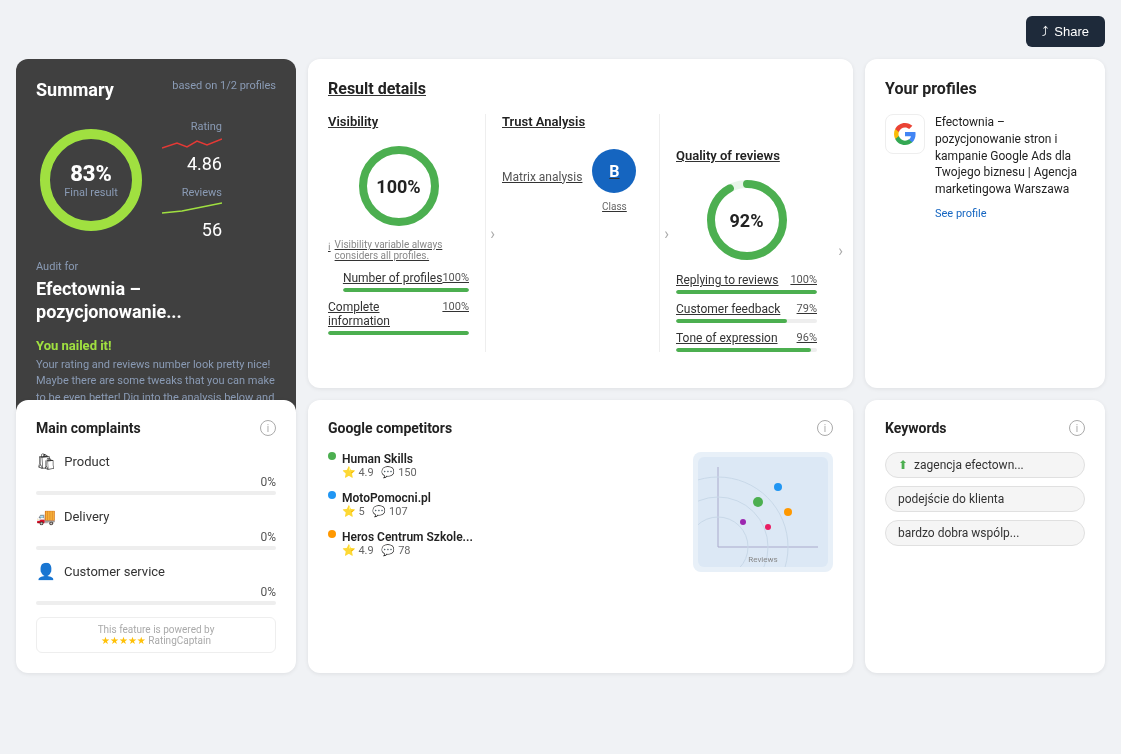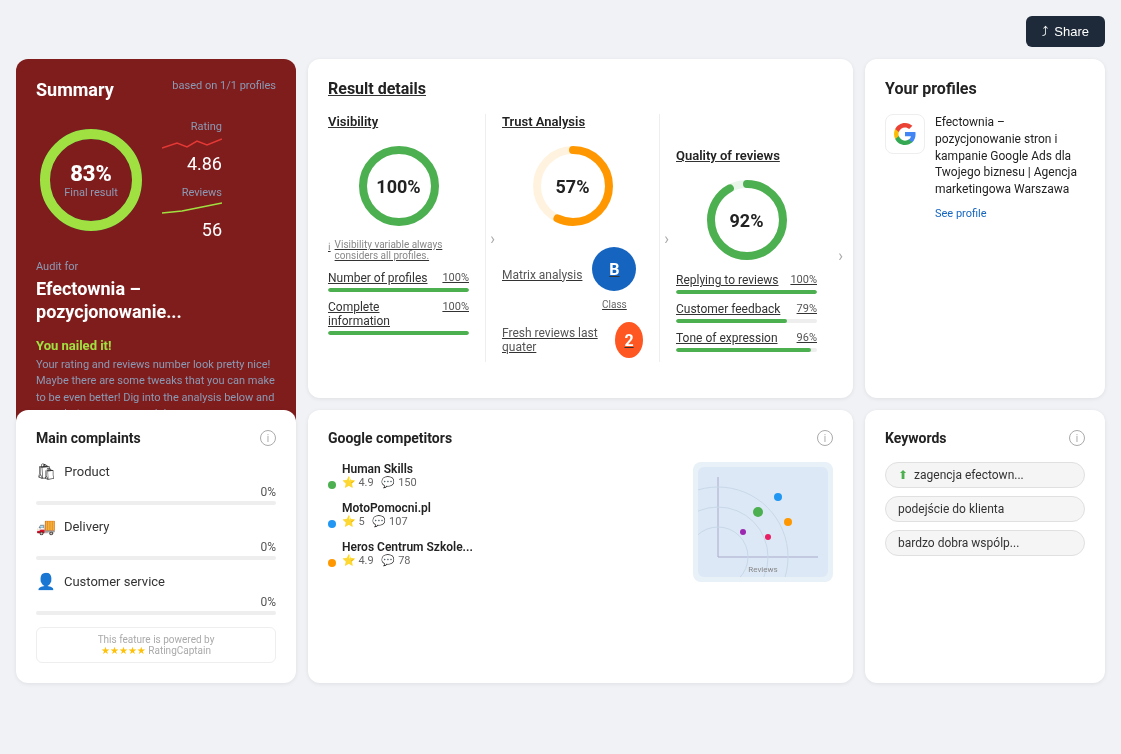--- a/index.html
+++ b/index.html
@@ -33,21 +33,21 @@
     .card {
       background: white;
       border-radius: 12px;
       padding: 20px;
       box-shadow: 0 1px 4px rgba(0,0,0,0.08);
       text-decoration: underline;
     }
 
     
     .summary-card {
-      background: #7f1d1d;
+      background: #404040;
       color: white;
       border-radius: 12px;
       padding: 20px;
       grid-row: 1 / 2;
       display: flex;
       flex-direction: column;
     }
 
     .summary-header {
       display: flex;
@@ -418,21 +418,21 @@
     }
 
     .stars {
       color: #ffc107;
       font-size: 10px;
     }
 
     
     .competitor-item {
       display: flex;
-      align-items: flex-end;
+      align-items: flex-start;
       gap: 6px;
       margin-bottom: 12px;
       font-size: 12px;
     }
 
     .competitor-dot {
       width: 8px;
       height: 8px;
       border-radius: 50%;
       flex-shrink: 0;
@@ -558,21 +558,21 @@
   </button>
 </div>
 
 <div class="full-layout">
 
   <div style="grid-column:1; grid-row:1/3; display:flex; flex-direction:column; gap:12px;">
 
     <div class="summary-card">
       <div class="summary-header">
         <span class="summary-title">Summary</span>
-        <span class="based-on">based on 1/1 profiles</span>
+        <span class="based-on">based on 1/2 profiles</span>
       </div>
 
       <div class="summary-main">
 
         <div class="circle-container">
           <svg width="110" height="110" viewBox="0 0 110 110">
             <circle cx="55" cy="55" r="46" fill="none" stroke="#2a3a50" stroke-width="10"></circle>
             <circle cx="55" cy="55" r="46" fill="none" stroke="#a0e040" stroke-width="10" stroke-dasharray="289 360" stroke-dashoffset="0" stroke-linecap="round"></circle>
           </svg>
           <div class="circle-text">
@@ -633,21 +633,21 @@
           <svg width="90" height="90" viewBox="0 0 90 90">
             <circle cx="45" cy="45" r="36" fill="none" stroke="#e8f5e9" stroke-width="8"></circle>
             <circle cx="45" cy="45" r="36" fill="none" stroke="#4caf50" stroke-width="8" stroke-dasharray="226 226" stroke-dashoffset="0" stroke-linecap="round" transform="rotate(-90 45 45)"></circle>
           </svg>
           <div class="donut-text">100%</div>
         </div>
         <div class="visibility-note">
           <span>ℹ</span>
           <span>Visibility variable always considers all profiles.</span>
         </div>
-        <div class="sub-metrics" style="margin-top:10px;">
+        <div class="sub-metrics" style="margin-top:10px;align-items:flex-end;">
           <div class="sub-metric">
             <div class="sub-metric-label">
               <span>Number of profiles</span>
               <span class="sub-metric-pct">100%</span>
             </div>
             <div class="progress-bar">
                 <div class="progress-fill green-fill" style="width:100%"></div>
               </div>
           </div>
           <div class="sub-metric">
@@ -658,40 +658,27 @@
             <div class="progress-bar">
                 <div class="progress-fill green-fill" style="width:100%"></div>
               </div>
           </div>
         </div>
         <span class="metric-arrow">›</span>
       </div>
 
       <div class="metric-section" style="position:relative;">
         <div class="metric-title">Trust Analysis</div>
-        <div class="donut-container">
-          <svg width="90" height="90" viewBox="0 0 90 90">
-            <circle cx="45" cy="45" r="36" fill="none" stroke="#fff3e0" stroke-width="8"></circle>
-            <circle cx="45" cy="45" r="36" fill="none" stroke="#ff9800" stroke-width="8" stroke-dasharray="129 226" stroke-dashoffset="0" stroke-linecap="round" transform="rotate(-90 45 45)"></circle>
-          </svg>
-          <div class="donut-text">57%</div>
-        </div>
         <div style="display:flex; align-items:center; gap:10px; margin-top:8px;">
           <span style="font-size:12px; color:#555;">Matrix analysis</span>
           <div style="display:flex;flex-direction:column;align-items:center;">
             <div class="matrix-badge">
               <span>B</span>
             </div>
             <span class="matrix-class">Class</span>
-          </div>
-        </div>
-        <div style="display:flex; align-items:center; gap:10px; margin-top:8px;">
-          <span style="font-size:12px; color:#555;">Fresh reviews last quater</span>
-          <div class="badge-orange">
-            <span>2</span>
           </div>
         </div>
         <span class="metric-arrow">›</span>
       </div>
 
       <div class="metric-section" style="position:relative;margin-top:34px;">
         <div class="metric-title">Quality of reviews</div>
         <div class="donut-container">
           <svg width="90" height="90" viewBox="0 0 90 90">
             <circle cx="45" cy="45" r="36" fill="none" stroke="#e8f5e9" stroke-width="8"></circle>

